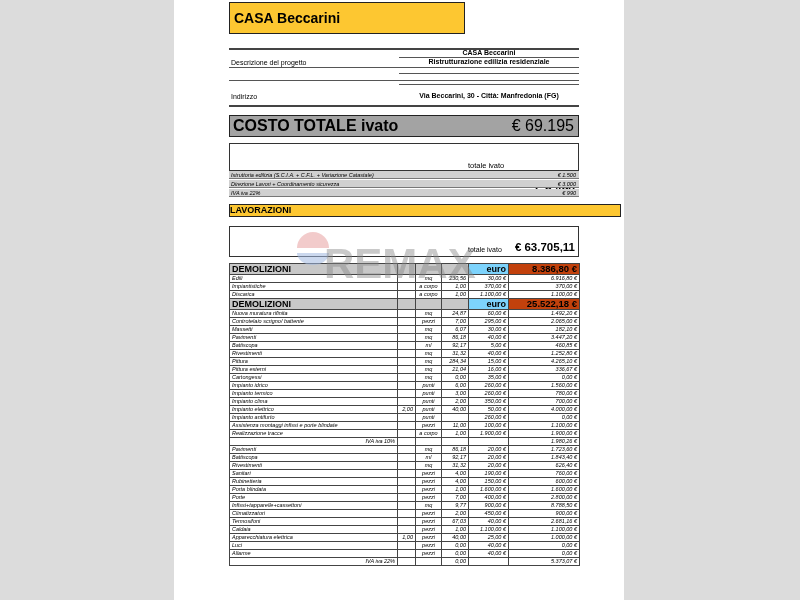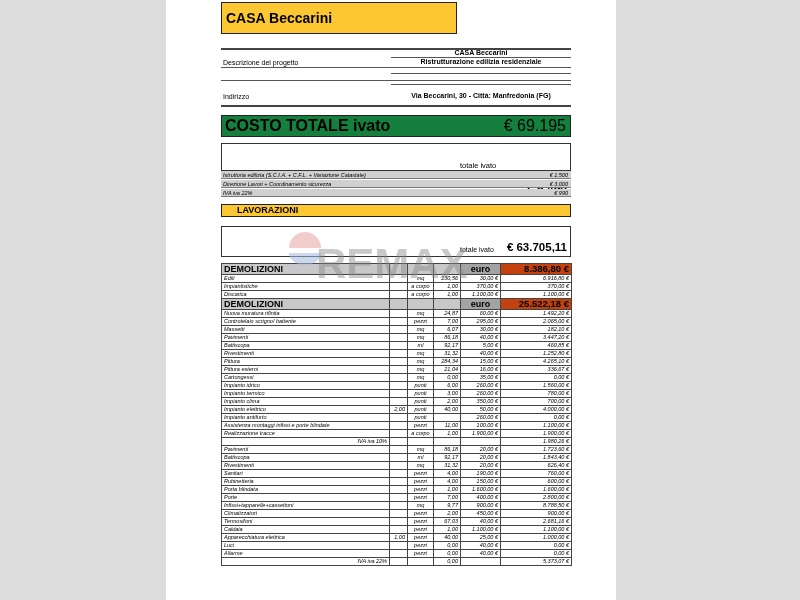--- a/index.html
+++ b/index.html
@@ -1,45 +1,45 @@
 <!DOCTYPE html>
 <html><head>
 <meta charset="utf-8">
 <style>
   html, body { margin:0; padding:0; }
   body { width:800px; height:600px; background:#dcdcdc; position:relative; overflow:hidden; font-family:"Liberation Sans", sans-serif; color:#000; }
-  .page { position:absolute; left:166px; top:0; width:450px; height:600px; background:#fff; }
+  .page { position:absolute; left:174px; top:0; width:450px; height:600px; background:#fff; }
   .abs { position:absolute; }
   .title-box { left:55px; top:2px; width:236px; height:32px; background:#fdc731; border:1.5px solid #222; box-sizing:border-box; font-weight:bold; font-size:14px; line-height:30px; padding-left:4px; }
   .info-h { left:57px; top:35px; font-size:11.5px; font-weight:bold; }
   .hline { position:absolute; height:0; border-top:1px solid #555; }
   .hline.thick { border-top:2px solid #444; }
   .info-row { position:absolute; font-size:7px; }
   .info-val { position:absolute; font-size:7px; font-weight:bold; text-align:center; }
-  .total-box { left:55px; top:115px; width:350px; height:22px; background:#15803d; border:1.5px solid #222; box-sizing:border-box; }
+  .total-box { left:55px; top:115px; width:350px; height:22px; background:#a3a3a3; border:1.5px solid #222; box-sizing:border-box; }
   .total-box .l { position:absolute; left:3px; top:1px; font-size:16px; font-weight:bold; }
   .total-box .r { position:absolute; right:4px; top:1px; font-size:16px; font-weight:normal; }
   .sub-box { left:55px; top:143px; width:350px; height:28px; border:1.5px solid #333; box-sizing:border-box; }
   .sub-box .lbl { position:absolute; left:238px; top:17px; font-size:7.5px; }
   .sub-box .val { position:absolute; right:3px; top:12px; font-size:12px; font-weight:bold;margin-top:26px; }
   .srow { position:absolute; left:55px; width:350px; height:8px; background:#d0d0d0; border-bottom:1px solid #777; font-size:5.5px; font-style:italic; line-height:8px; box-sizing:border-box; }
   .srow .l { position:absolute; left:2px; }
   .srow .r { position:absolute; right:3px; }
-  .lav { left:55px; top:204px; width:350px; height:13px; background:#fdc731; border:1.5px solid #222; box-sizing:border-box; font-size:9px; font-weight:bold; line-height:11px; padding-left:15px; }
+  .lav { left:55px; top:204px; width:392px; height:13px; background:#fdc731; border:1.5px solid #222; box-sizing:border-box; font-size:9px; font-weight:bold; line-height:11px; padding-left:0; }
   .lav-box { left:55px; top:226px; width:350px; height:31px; border:1.5px solid #333; box-sizing:border-box; }
   .lav-box .lbl { position:absolute; left:238px; top:19px; font-size:7px; }
   .lav-box .val { position:absolute; right:3px; top:14px; font-size:11.5px; font-weight:bold; }
   .watermark { left:115px; top:228px; width:210px; height:55px; pointer-events:none; }
   table.grid { position:absolute; left:55px; top:263px; border-collapse:collapse; font-size:5.5px; font-style:italic; }
   table.grid td { border:1px solid #444; height:7.6px; padding:0 2px; line-height:7px; white-space:nowrap; box-sizing:border-box; }
   table.grid td.n { text-align:right; }
   table.grid td.c { text-align:center; }
   table.grid tr.head td { background:#c8c8c8; font-style:normal; font-weight:bold; font-size:9px; height:11px; line-height:10px; }
   table.grid tr.head td.tot { background:#c2410c; font-size:9.5px; text-align:right; }
-  table.grid tr.head td.eur { text-align:center; background:#a3a3a3; }
+  table.grid tr.head td.eur { text-align:right; background:#7dd3fc; }
 </style>
 </head>
 <body>
 
 <div class="page">
   <div class="abs title-box">CASA Beccarini</div>
   <div class="hline thick" style="left:55px; top:48px; width:350px;"></div>
   <div class="info-val" style="left:225px; top:49px; width:180px;">CASA Beccarini</div>
   <div class="hline" style="left:225px; top:57px; width:180px;"></div>
   <div class="info-row" style="left:57px; top:59px;">Descrizione del progetto</div>

